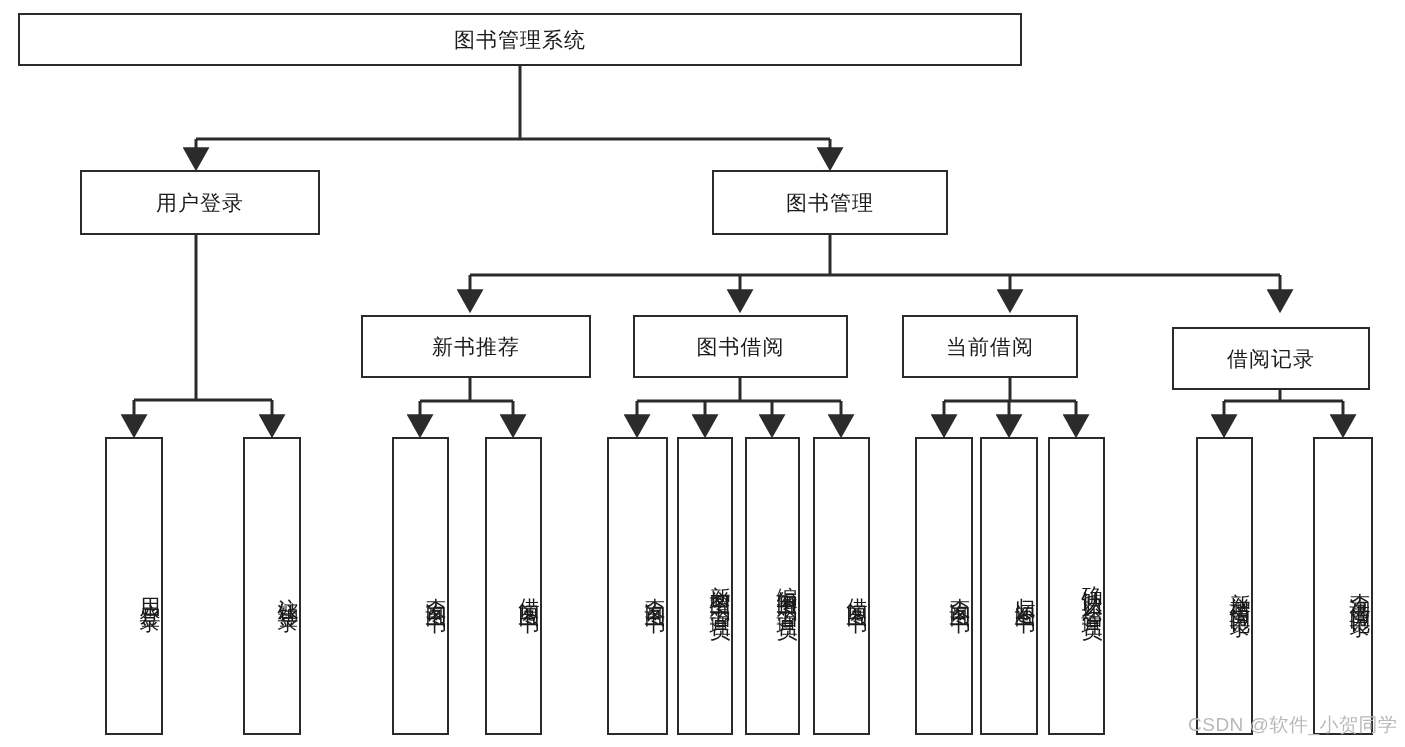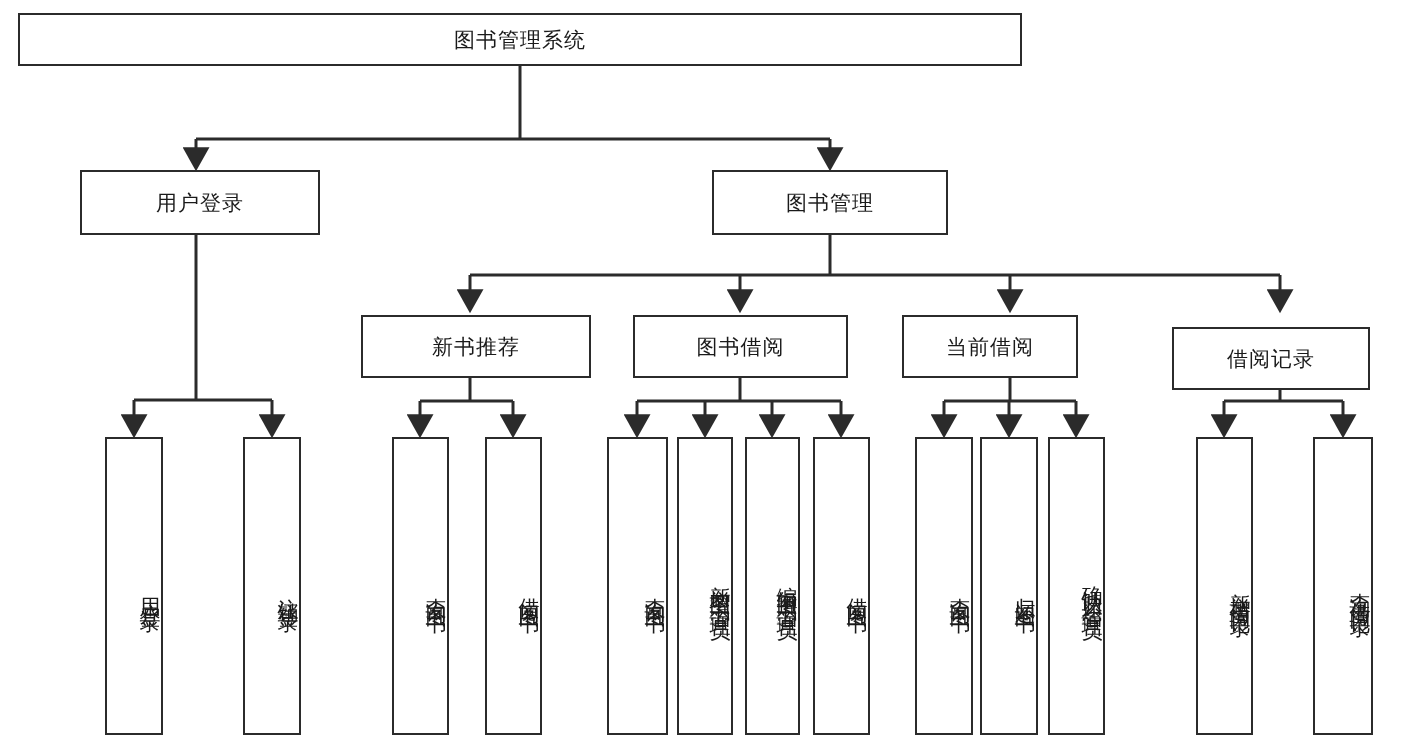--- a/index.html
+++ b/index.html
@@ -93,14 +93,15 @@
   <div class="node v" style="left:745px;top:437px;width:55px;height:298px;">编辑图书（管理员）</div>
   <div class="node v" style="left:813px;top:437px;width:57px;height:298px;">借阅图书</div>
 
   <div class="node v" style="left:915px;top:437px;width:58px;height:298px;">查询图书</div>
   <div class="node v" style="left:980px;top:437px;width:58px;height:298px;">归还图书</div>
   <div class="node v" style="left:1048px;top:437px;width:57px;height:298px;">确认归还（管理员）</div>
 
   <div class="node v" style="left:1196px;top:437px;width:57px;height:298px;">新增借阅记录</div>
   <div class="node v" style="left:1313px;top:437px;width:60px;height:298px;">查询借阅记录</div>
 
+  <div class="watermark">CSDN @软件_小贺同学</div>
 
 </div>
 
 </body></html>

